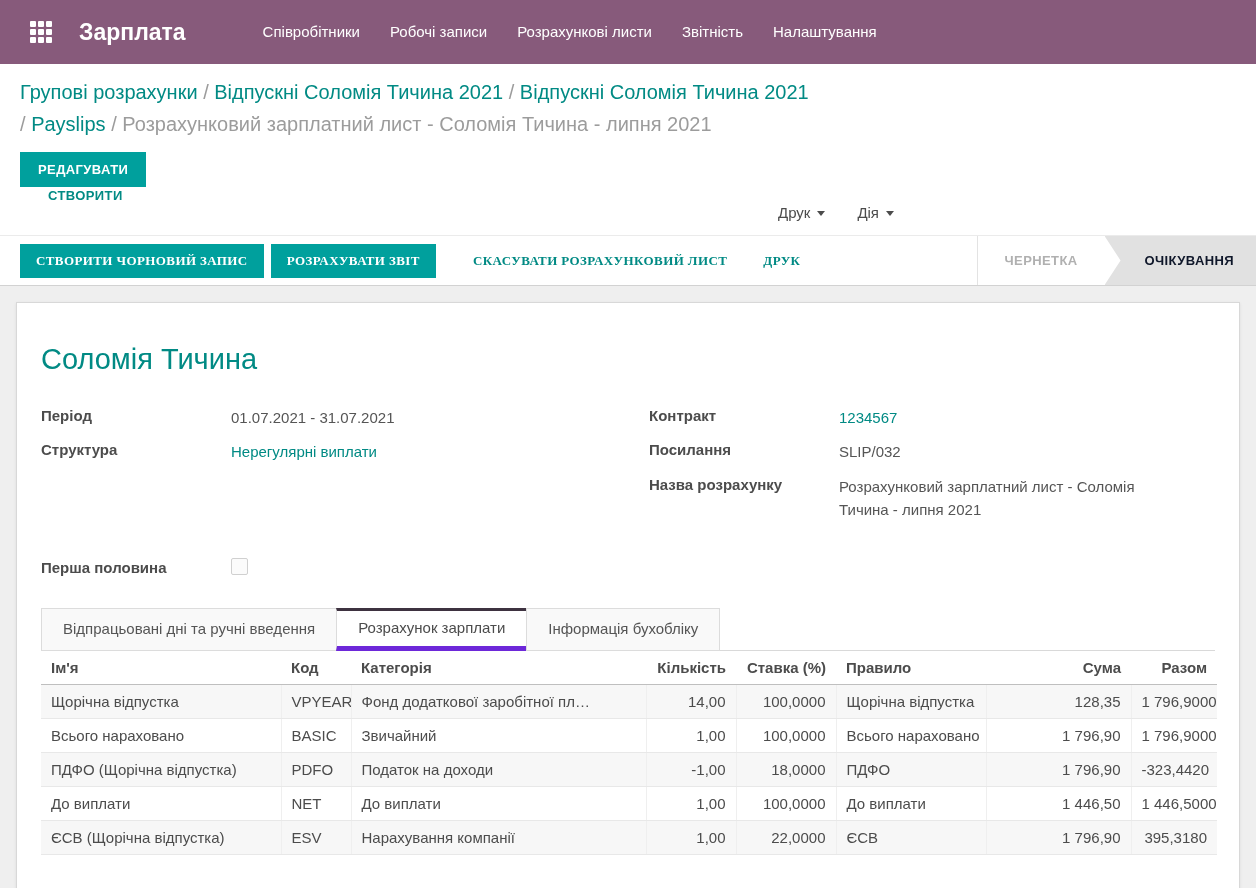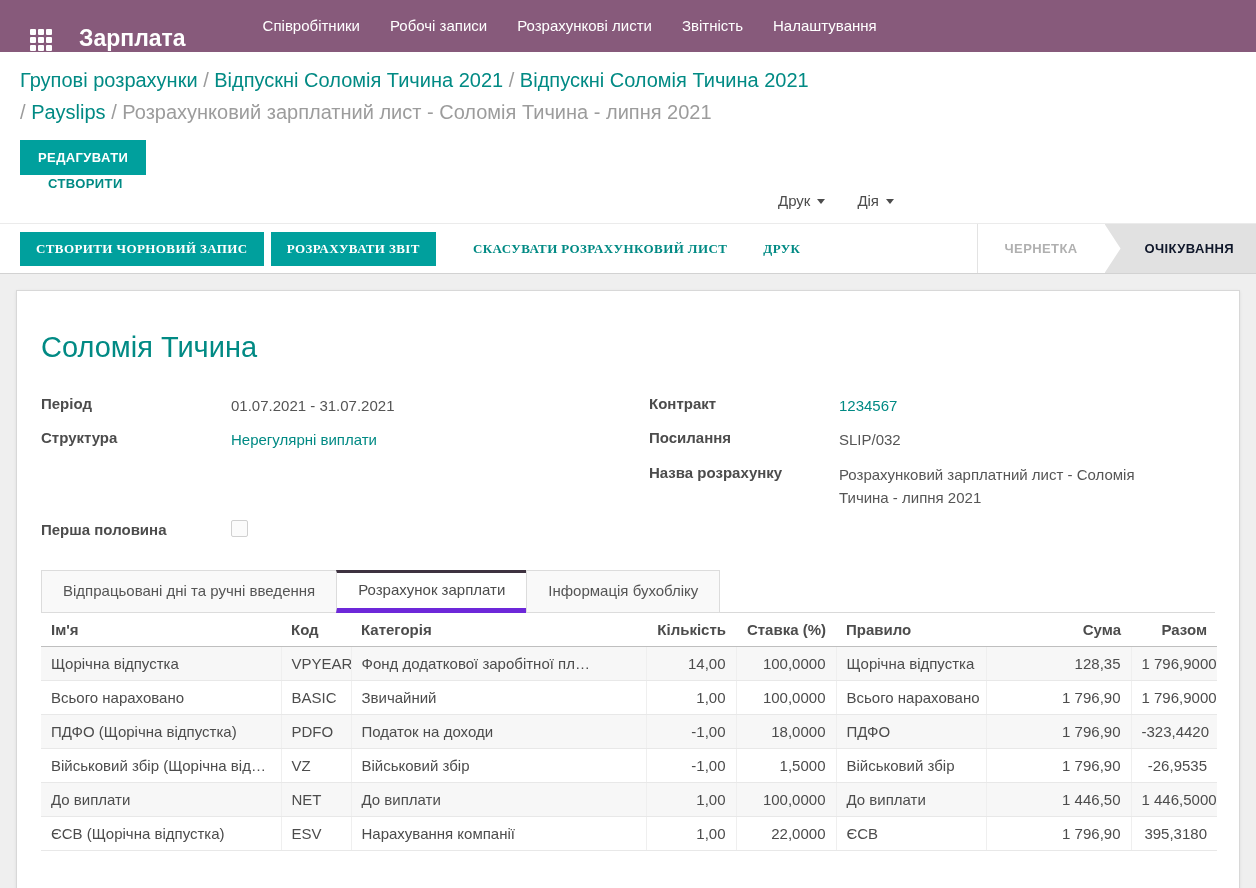--- a/index.html
+++ b/index.html
@@ -4,21 +4,21 @@
 <style>
   * { box-sizing: border-box; }
   html,body { margin:0; padding:0; }
   body {
     width:1256px; height:888px; overflow:hidden;
     font-family:"Liberation Sans","DejaVu Sans",sans-serif;
     background:#efefef; color:#4c4c4c;
   }
 
   
-  .topbar { height:52px; background:#875A7B; display:flex; align-items:flex-end; padding-left:16px; }
+  .topbar { height:64px; background:#875A7B; display:flex; align-items:center; padding-left:16px; }
   .apps-icon { width:23px; height:23px; display:grid; grid-template-columns:repeat(3,6px); grid-auto-rows:6px; gap:2px; margin-left:14px; cursor:pointer; }
   .apps-icon i { background:#fff; border-radius:1px; }
   .app-title { color:#fff; font-size:23px; font-weight:bold; margin-left:26px; cursor:pointer; }
   .topbar nav { margin-left:62px; display:flex; }
   .nav-item { color:#fff; font-size:15px; line-height:52px; padding:0 15px; cursor:pointer; white-space:nowrap; }
 
   
   .control-panel { background:#fff; padding:12px 16px 0 16px; }
   .breadcrumb { font-size:20px; line-height:32px; padding-left:4px; max-width:1010px; }
   .bc-link { color:#018A84; cursor:pointer; text-decoration:none; }
@@ -49,21 +49,21 @@
   
   .content { padding:16px; }
   .sheet { background:#fff; border:1px solid #d8d8d8; box-shadow:0 1px 3px rgba(0,0,0,.08); min-height:614px; padding:0 24px 40px 24px; }
   .sheet-title { color:#018A84; font-size:29px; font-weight:normal; margin:40px 0 30px 0; }
 
   .o-group { display:grid; grid-template-columns:1fr 1fr; column-gap:42px; }
   .o-row { display:flex; margin-bottom:11px; font-size:15px; line-height:20px; }
   .o-label { width:190px; flex-shrink:0; font-weight:bold; color:#4c4c4c; }
   .o-value { color:#555; max-width:338px; line-height:1.55; text-decoration:none; }
   .o-value.link { color:#018A84; cursor:pointer; }
-  .checkbox-row { }
+  .checkbox-row { margin-top:26px; }
   .checkbox { width:17px; height:17px; border:1px solid #d0d0d0; background:#fbfbfb; border-radius:2px; display:inline-block; cursor:pointer; }
 
   
   .tabs { display:flex; margin-top:30px; border-bottom:1px solid #d9d9d9; }
   .tab { padding:11px 21px 10px 21px; font-size:15px; color:#555; background:#f9f9f9; border:1px solid #dcdcdc; margin-bottom:-1px; margin-right:-1px; cursor:pointer; white-space:nowrap; }
   .tab.active { background:#fff; border-top:3px solid #3e3240; border-bottom:5px solid #6d28d9; padding-top:8px; color:#4c4c4c; }
 
   
   table.o-table { border-collapse:collapse; width:100%; font-size:15px; table-layout:fixed; }
   .o-table th { text-align:left; font-weight:bold; color:#4c4c4c; padding:8px 10px; border-bottom:1px solid #bfbfbf; background:#fff; cursor:pointer; white-space:nowrap; overflow:hidden; }
@@ -214,30 +214,20 @@
             <td>ПДФО (Щорічна відпустка)</td>
             <td>PDFO</td>
             <td>Податок на доходи</td>
             <td class="num">-1,00</td>
             <td class="num">18,0000</td>
             <td>ПДФО</td>
             <td class="num">1 796,90</td>
             <td class="num">-323,4420</td>
           </tr>
           <tr>
-            <td>Військовий збір (Щорічна від…</td>
-            <td>VZ</td>
-            <td>Військовий збір</td>
-            <td class="num">-1,00</td>
-            <td class="num">1,5000</td>
-            <td>Військовий збір</td>
-            <td class="num">1 796,90</td>
-            <td class="num">-26,9535</td>
-          </tr>
-          <tr>
             <td>До виплати</td>
             <td>NET</td>
             <td>До виплати</td>
             <td class="num">1,00</td>
             <td class="num">100,0000</td>
             <td>До виплати</td>
             <td class="num">1 446,50</td>
             <td class="num">1 446,5000</td>
           </tr>
           <tr>

